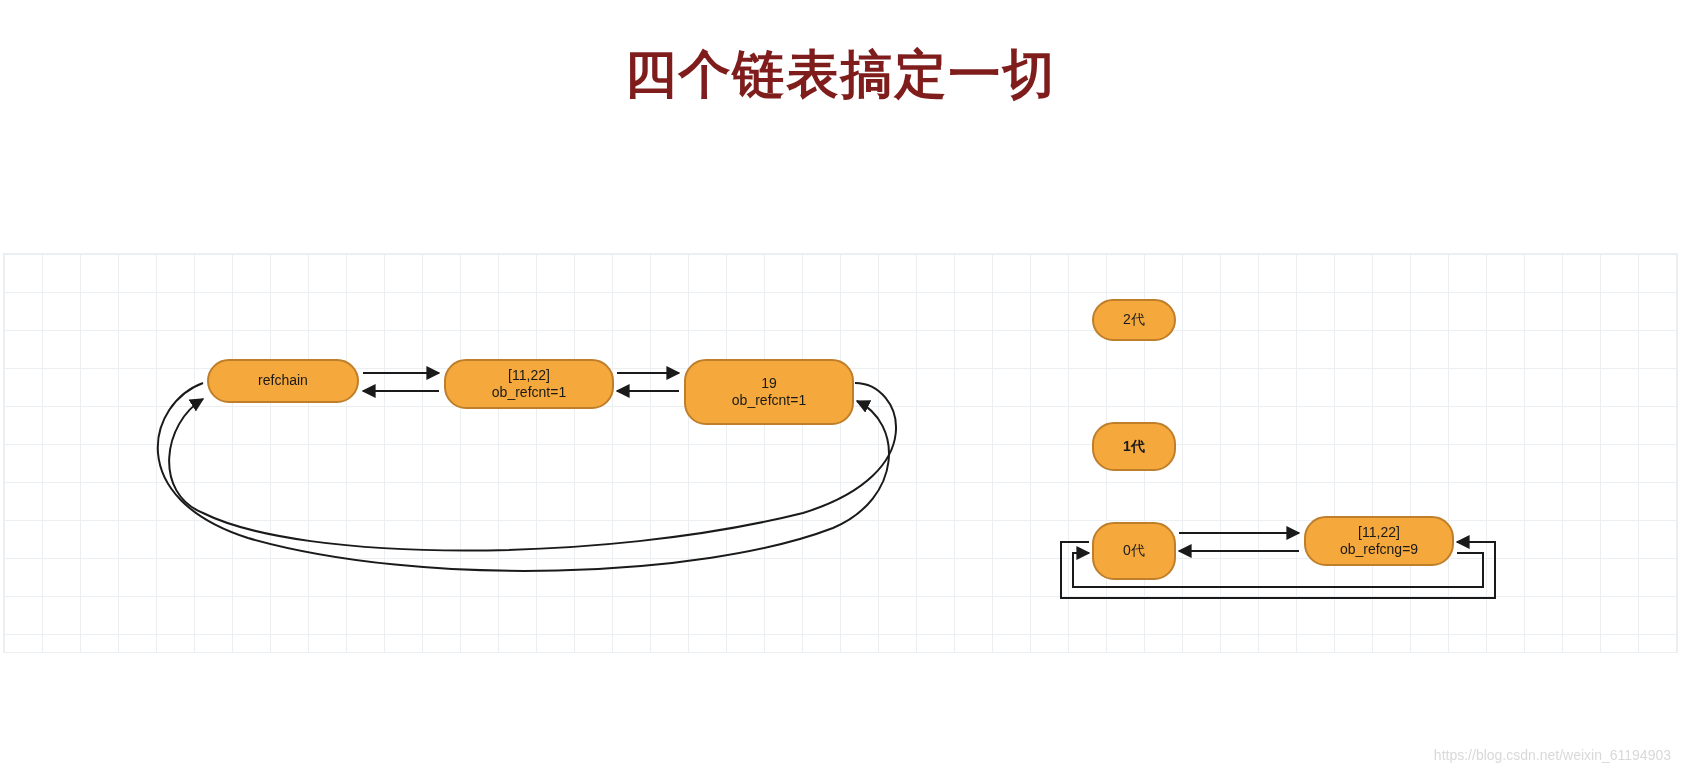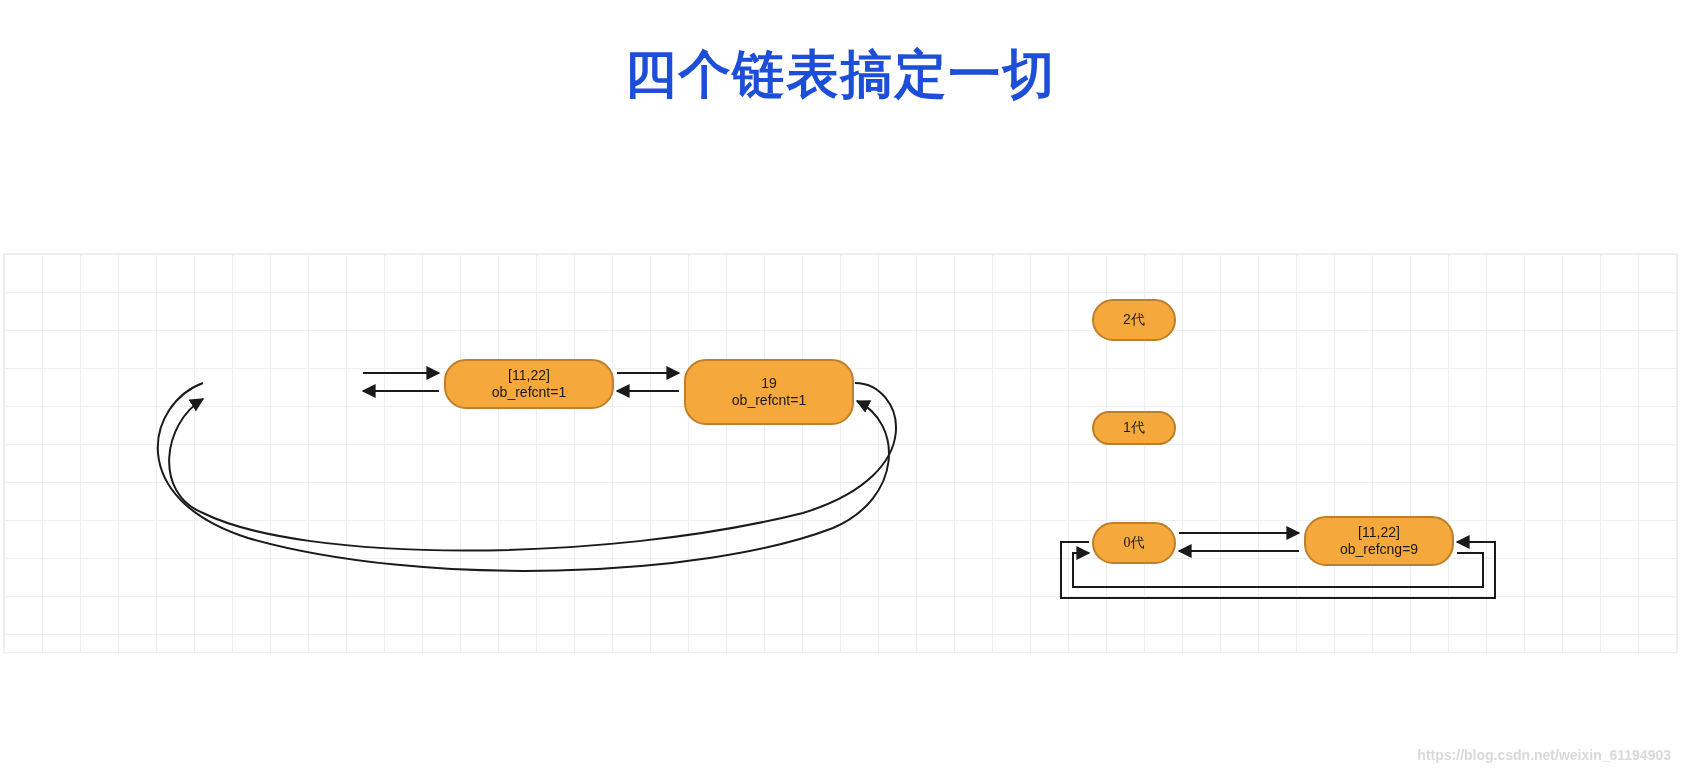--- a/index.html
+++ b/index.html
@@ -12,21 +12,21 @@
       overflow: hidden;
     }
     .title {
       position: absolute;
       top: 40px;
       left: 0;
       right: 0;
       text-align: center;
       font-size: 52px;
       font-weight: 700;
-      color: #1d4ed8;
+      color: #7f1d1d;
       letter-spacing: 2px;
     }
     .canvas {
       position: absolute;
       top: 253px;
       left: 3px;
       width: 1675px;
       height: 400px;
       background-image:
         linear-gradient(to right, #eceff1 1px, transparent 1px),
@@ -48,58 +48,60 @@
       text-align: left;
       line-height: 1.25;
     }
     .watermark {
       position: absolute;
       right: 10px;
       bottom: 6px;
       color: #d9d9d9;
       font-size: 14px;
       font-family: Arial, sans-serif;
-      font-weight: bold;
     }
     svg.overlay {
       position: absolute;
       top: 253px;
       left: 3px;
       width: 1675px;
       height: 400px;
       pointer-events: none;
     }
   </style>
 </head>
 <body>
 
 <div class="title">四个链表搞定一切</div>
 
 <div class="canvas">
 
+  <div class="node" style="left:203px; top:105px; width:152px; height:44px;">
+    <span>refchain</span>
+  </div>
 
   <div class="node" style="left:440px; top:105px; width:170px; height:50px;">
     <span>[11,22]</span>
     <span>ob_refcnt=1</span>
   </div>
 
   <div class="node" style="left:680px; top:105px; width:170px; height:66px;">
     <span>19</span>
     <span>ob_refcnt=1</span>
   </div>
 
   <div class="node" style="left:1088px; top:45px; width:84px; height:42px;">
     <span>2代</span>
   </div>
 
-  <div class="node" style="left:1088px; top:157px; width:84px; height:34px;">
+  <div class="node" style="left:1088px; top:168px; width:84px; height:49px;font-weight:bold;">
     <span>1代</span>
   </div>
 
-  <div class="node" style="left:1088px; top:268px; width:84px; height:42px;font-family:Liberation Serif, serif;">
+  <div class="node" style="left:1088px; top:268px; width:84px; height:58px;">
     <span>0代</span>
   </div>
 
   <div class="node" style="left:1300px; top:262px; width:150px; height:50px;">
     <span>[11,22]</span>
     <span>ob_refcng=9</span>
   </div>
 
 </div>
 

